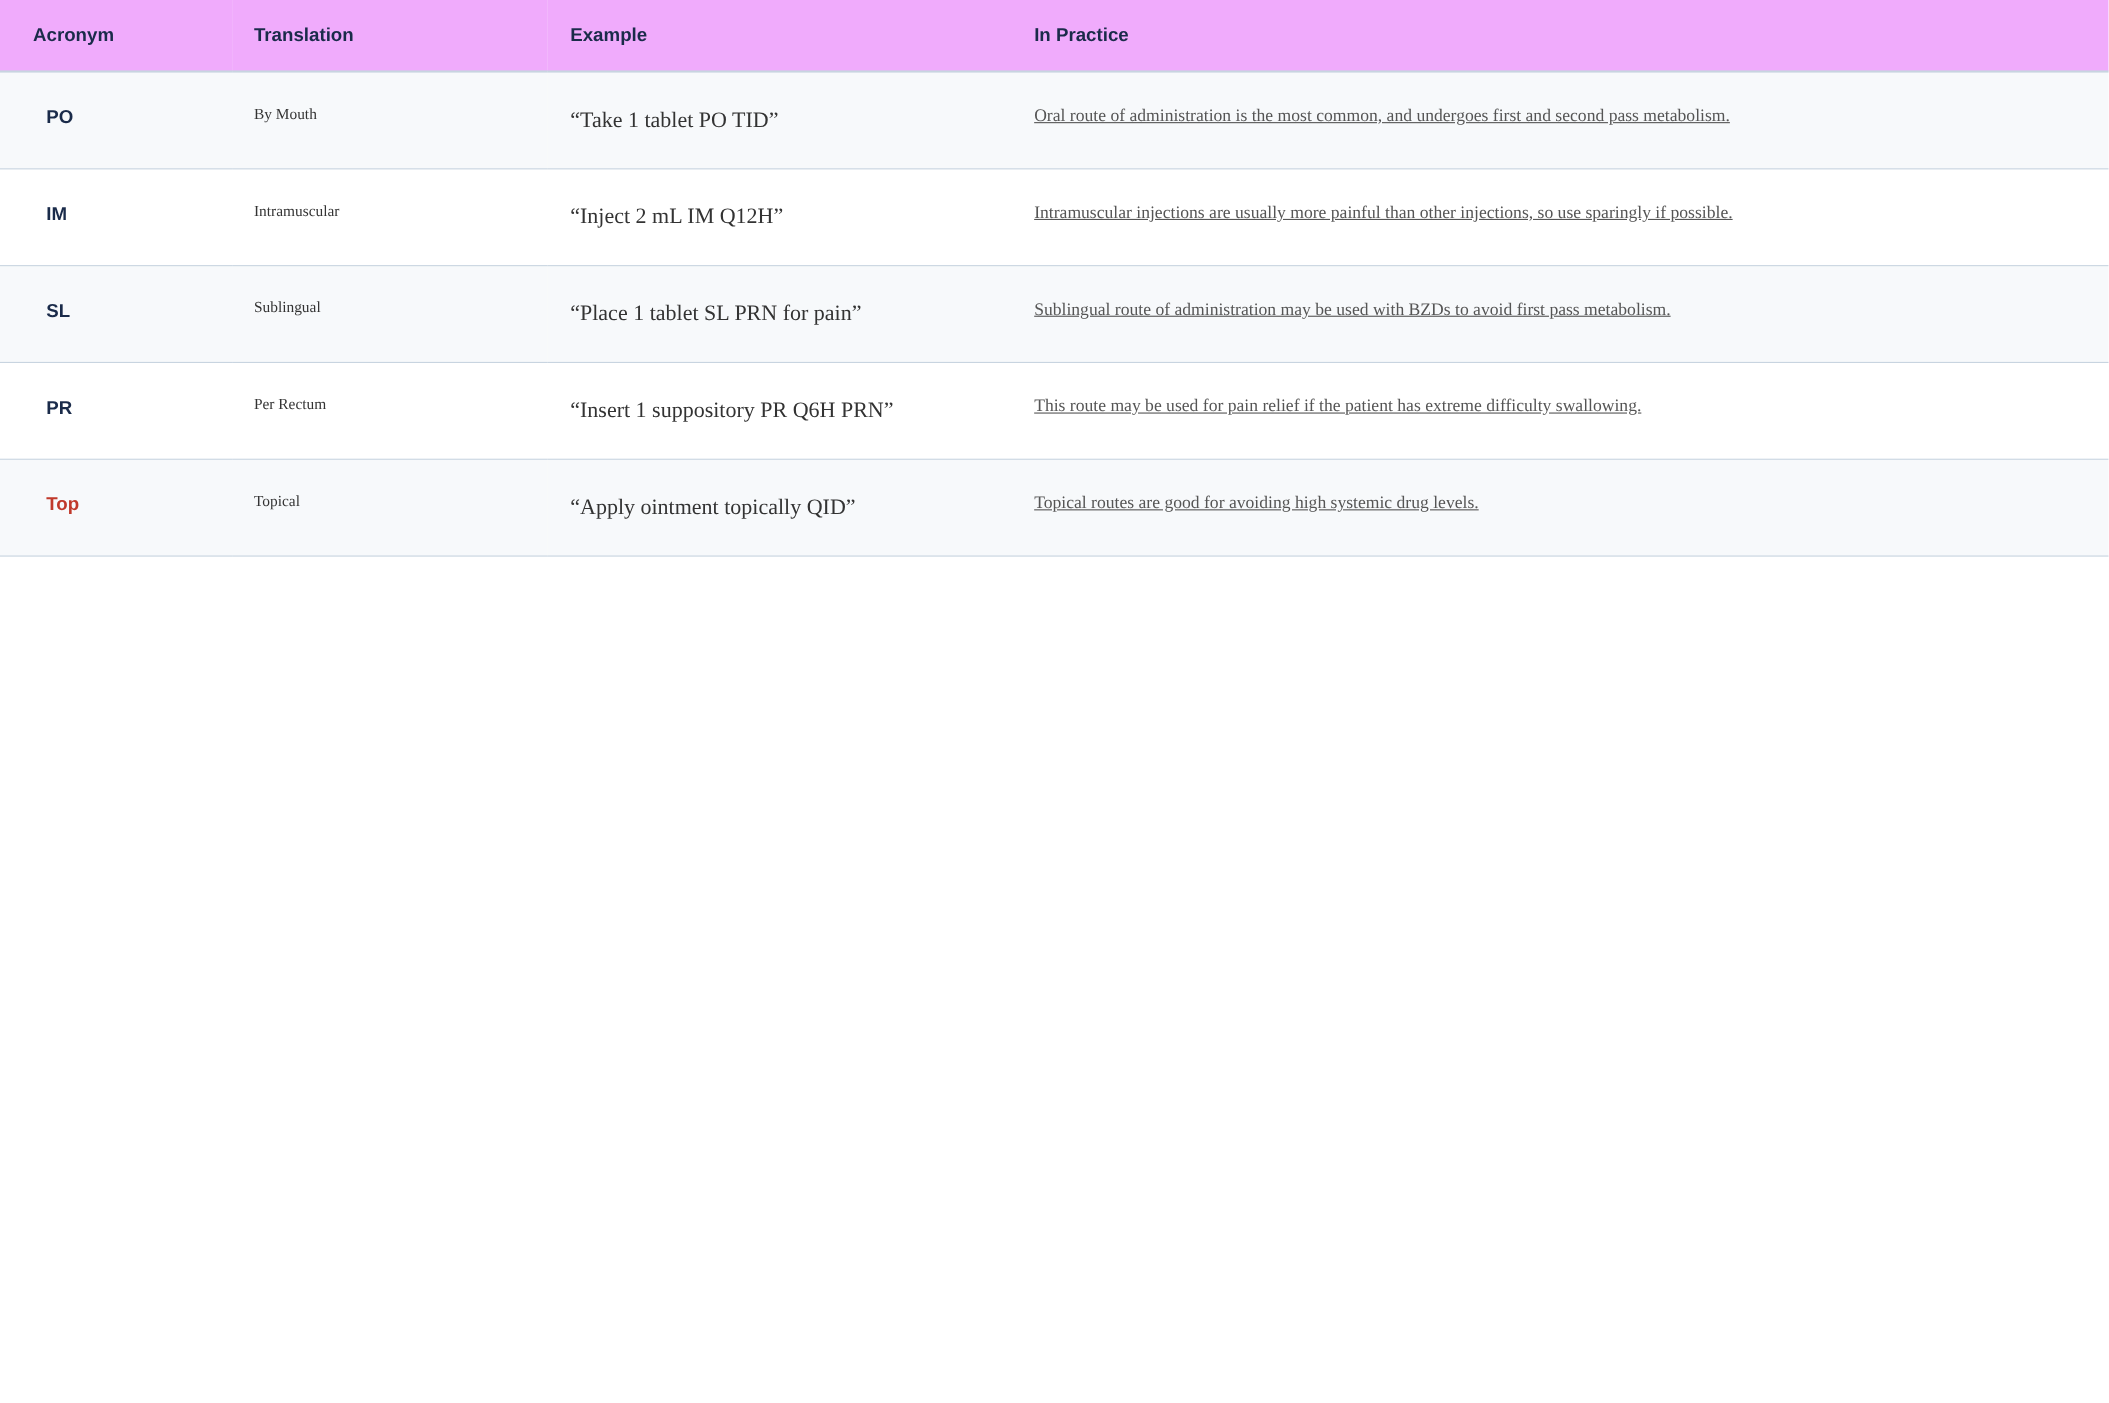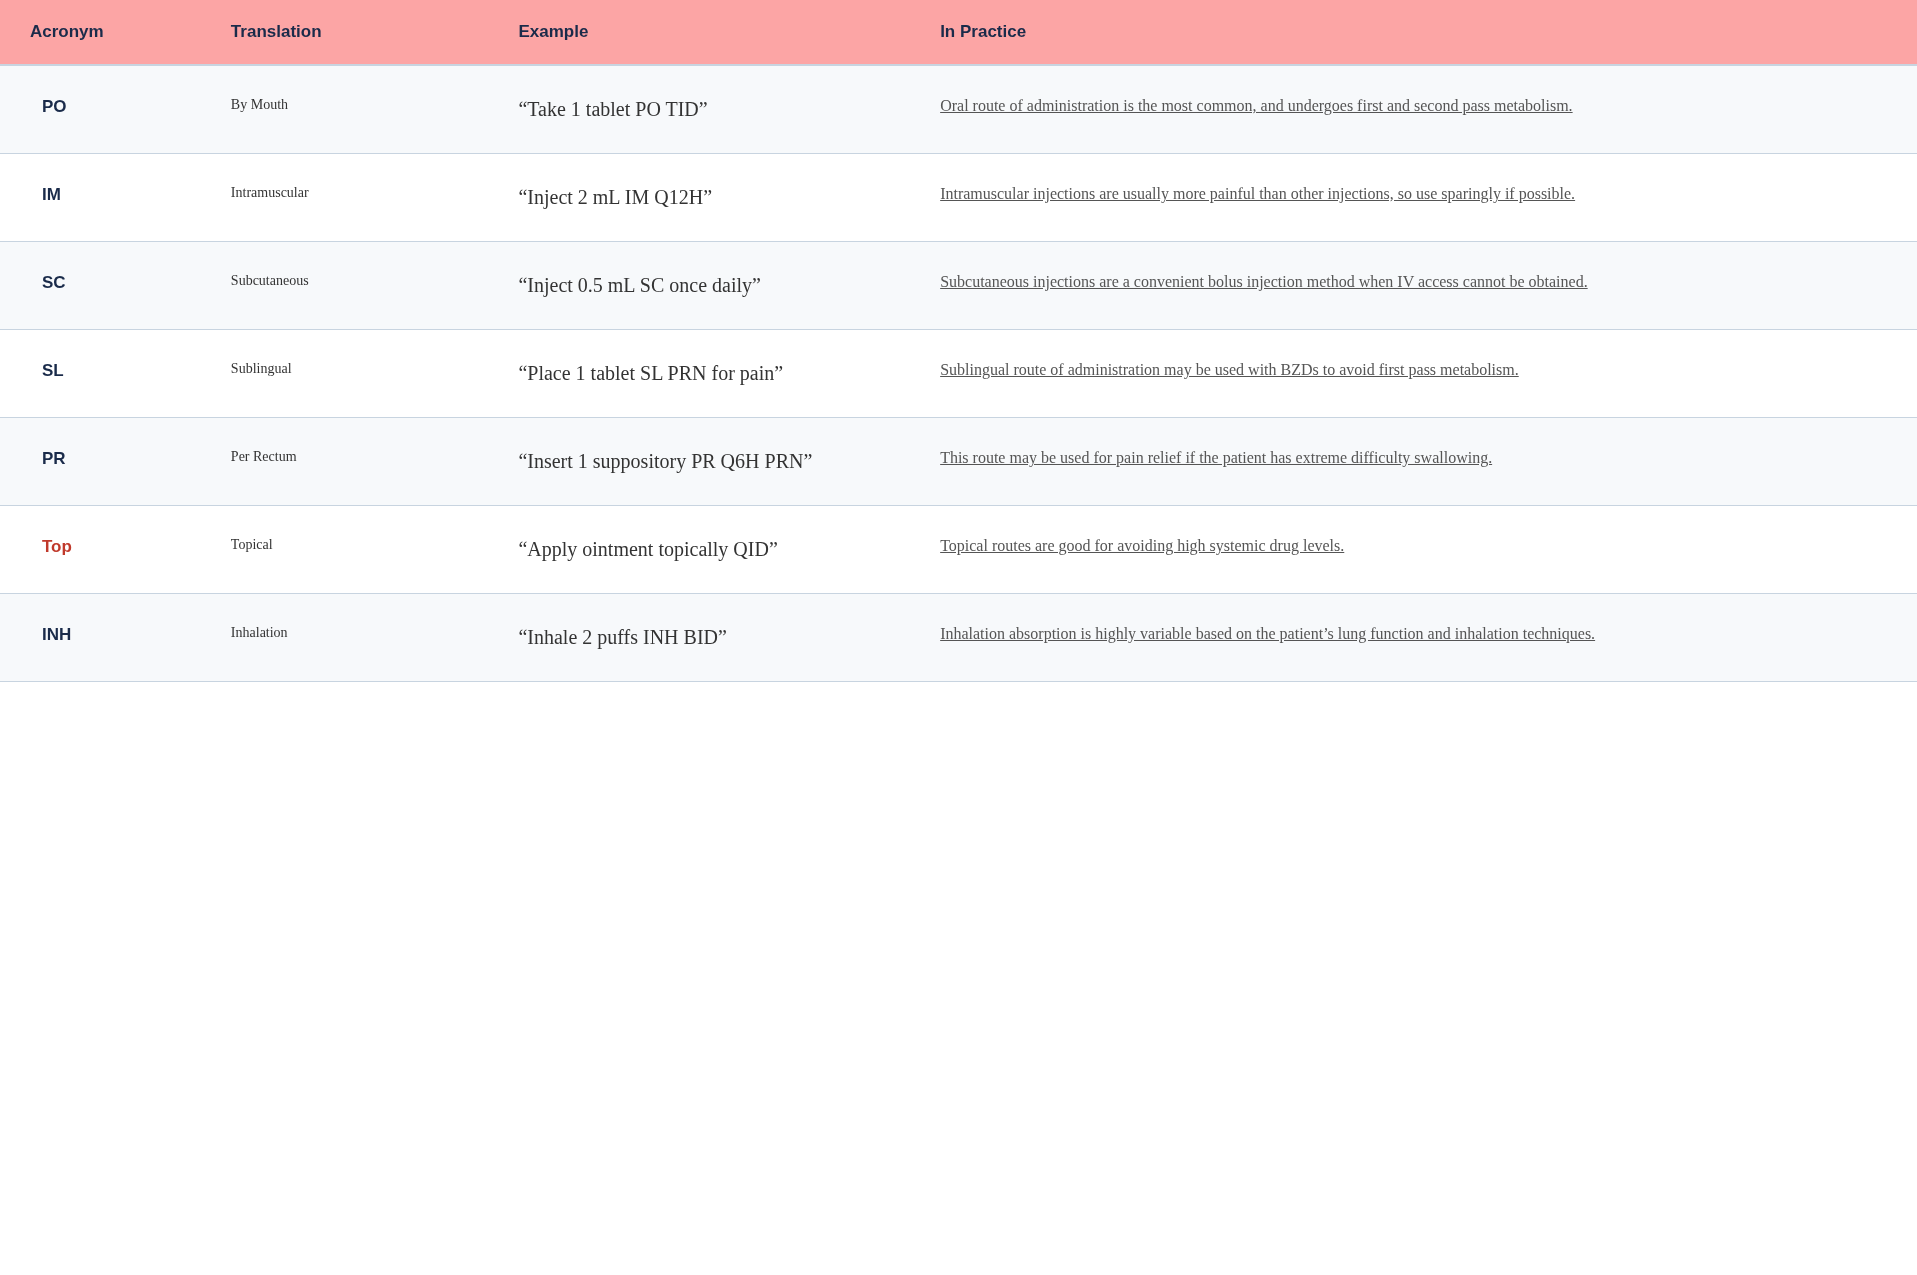--- a/index.html
+++ b/index.html
@@ -25,21 +25,21 @@
       border-collapse: collapse;
       table-layout: fixed;
     }
 
     col.col-acronym { width: 11%; }
     col.col-translation { width: 15%; }
     col.col-example { width: 22%; }
     col.col-inpractice { width: 52%; }
 
     thead tr {
-      background-color: #fca5a5;
+      background-color: #f0abfc;
     }
 
     thead th {
       font-family: 'Arial', sans-serif;
       font-weight: 700;
       color: #1a2b4a;
       text-align: left;
       padding: 22px 20px;
       border-bottom: 2px solid #c8d4e0;
       font-size: 17px;
@@ -123,44 +123,32 @@
           <td class="example">“Take 1 tablet PO TID”</td>
           <td class="inpractice">Oral route of administration is the most common, and undergoes first and second pass metabolism.</td>
         </tr>
         <tr>
           <td class="acronym">IM</td>
           <td class="translation">Intramuscular</td>
           <td class="example">“Inject 2 mL IM Q12H”</td>
           <td class="inpractice">Intramuscular injections are usually more painful than other injections, so use sparingly if possible.</td>
         </tr>
         <tr>
-          <td class="acronym">SC</td>
-          <td class="translation">Subcutaneous</td>
-          <td class="example">“Inject 0.5 mL SC once daily”</td>
-          <td class="inpractice">Subcutaneous injections are a convenient bolus injection method when IV access cannot be obtained.</td>
-        </tr>
-        <tr>
           <td class="acronym">SL</td>
           <td class="translation">Sublingual</td>
           <td class="example">“Place 1 tablet SL PRN for pain”</td>
           <td class="inpractice">Sublingual route of administration may be used with BZDs to avoid first pass metabolism.</td>
         </tr>
         <tr>
           <td class="acronym">PR</td>
           <td class="translation">Per Rectum</td>
           <td class="example">“Insert 1 suppository PR Q6H PRN”</td>
           <td class="inpractice">This route may be used for pain relief if the patient has extreme difficulty swallowing.</td>
         </tr>
         <tr>
           <td class="acronym highlight">Top</td>
           <td class="translation">Topical</td>
           <td class="example">“Apply ointment topically QID”</td>
           <td class="inpractice">Topical routes are good for avoiding high systemic drug levels.</td>
         </tr>
-        <tr>
-          <td class="acronym">INH</td>
-          <td class="translation">Inhalation</td>
-          <td class="example">“Inhale 2 puffs INH BID”</td>
-          <td class="inpractice">Inhalation absorption is highly variable based on the patient’s lung function and inhalation techniques.</td>
-        </tr>
       </tbody>
   </table>
 </div>
 
 </body></html>

